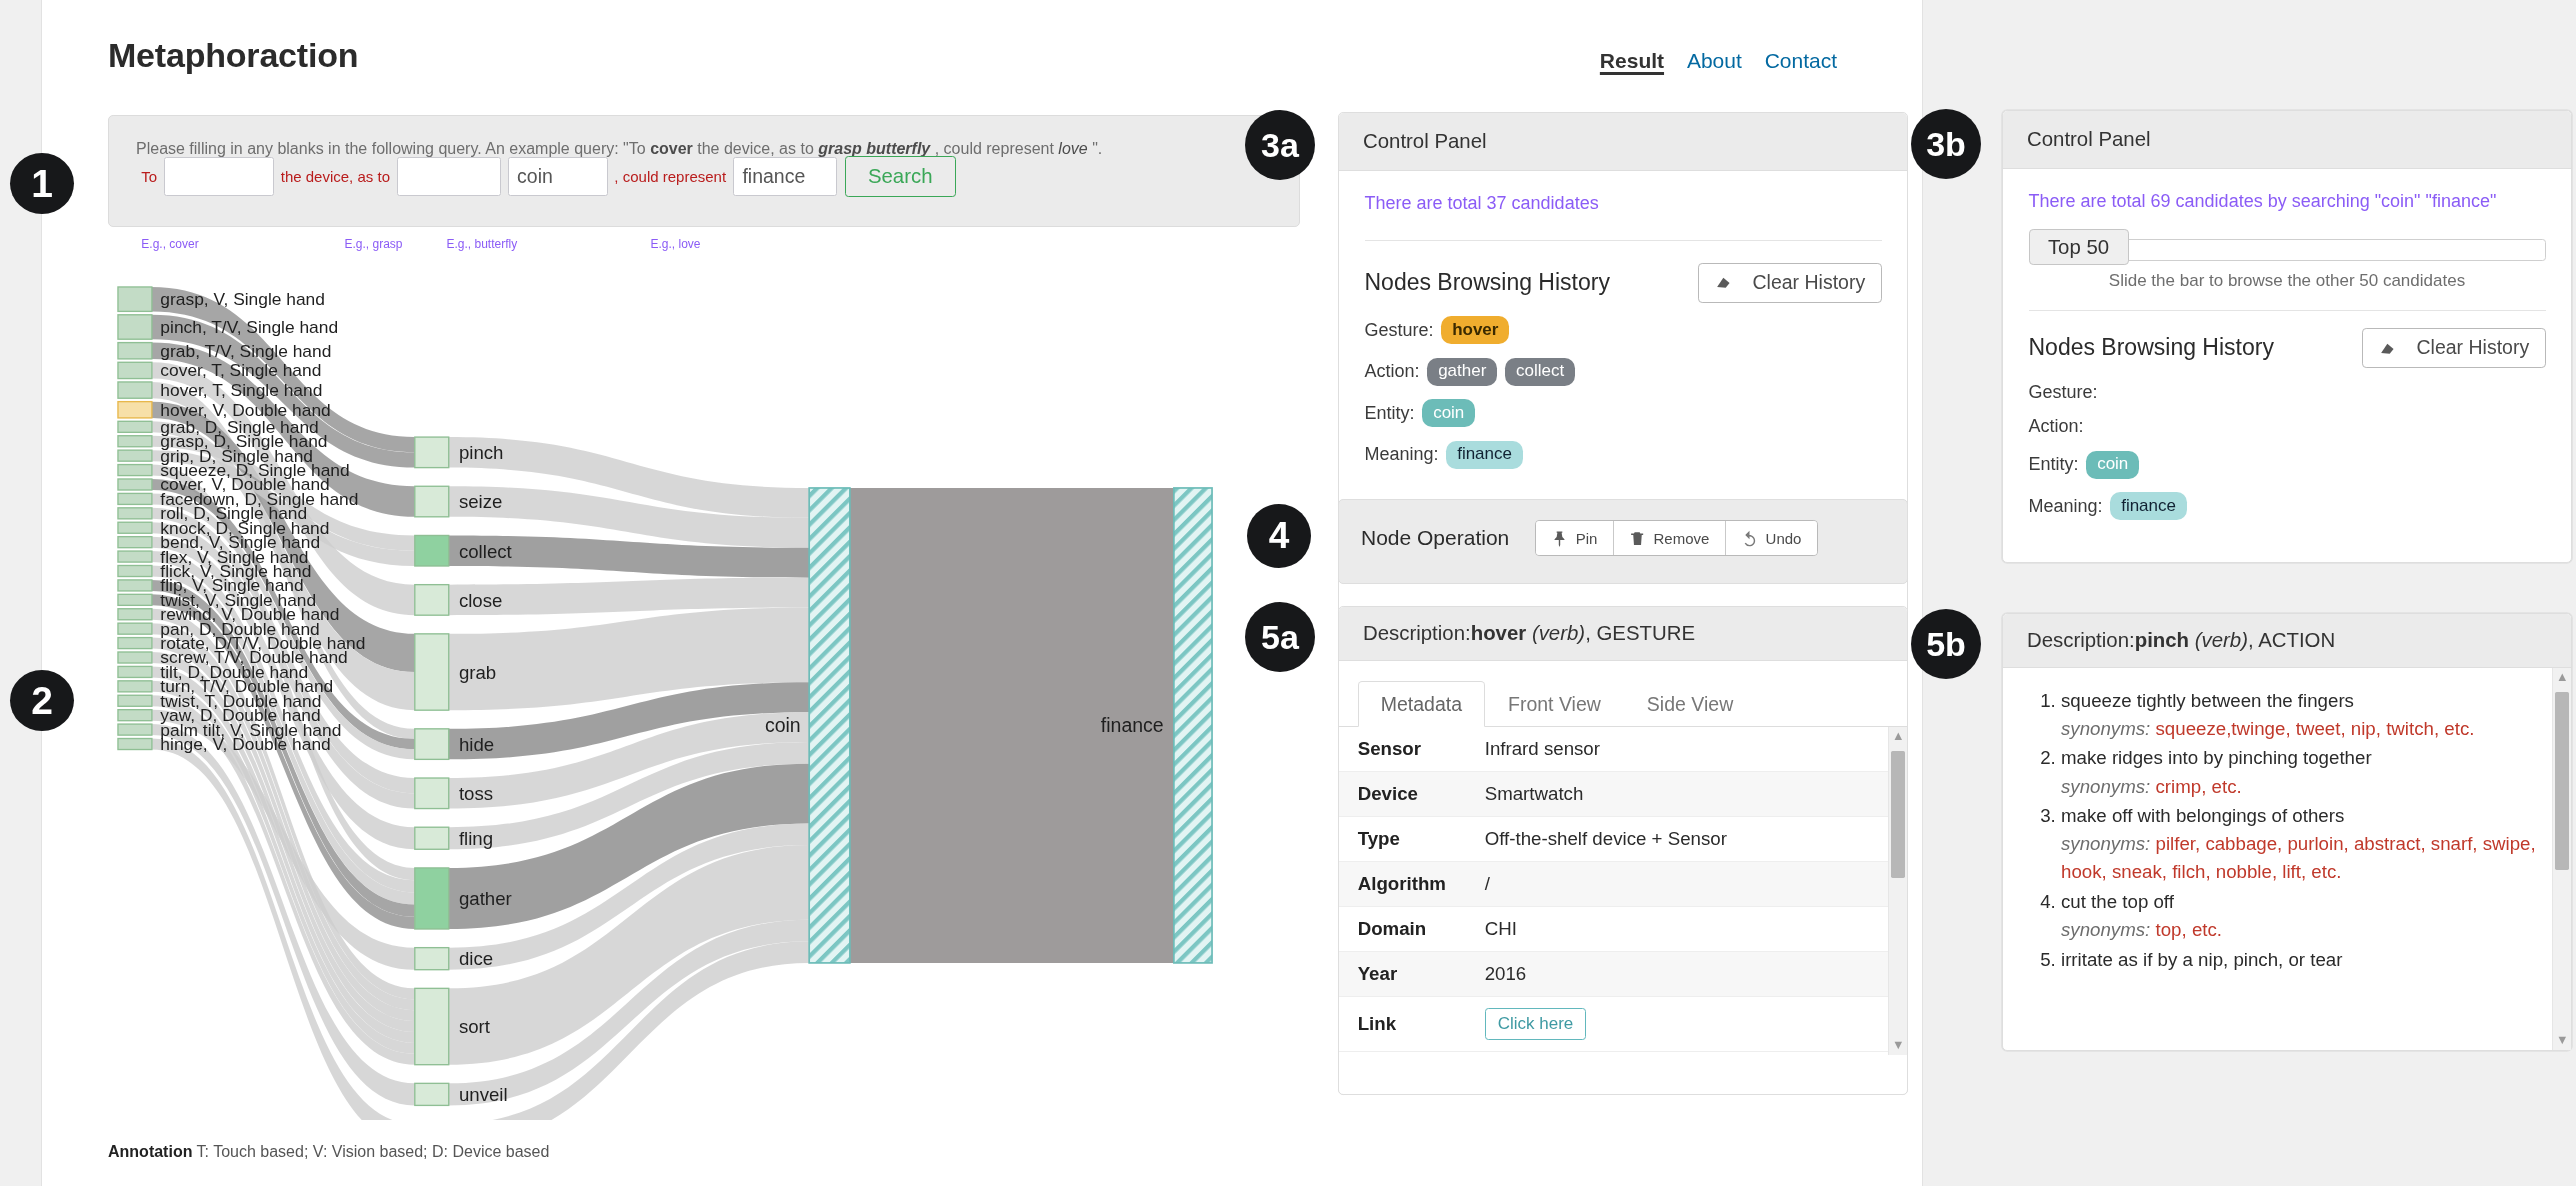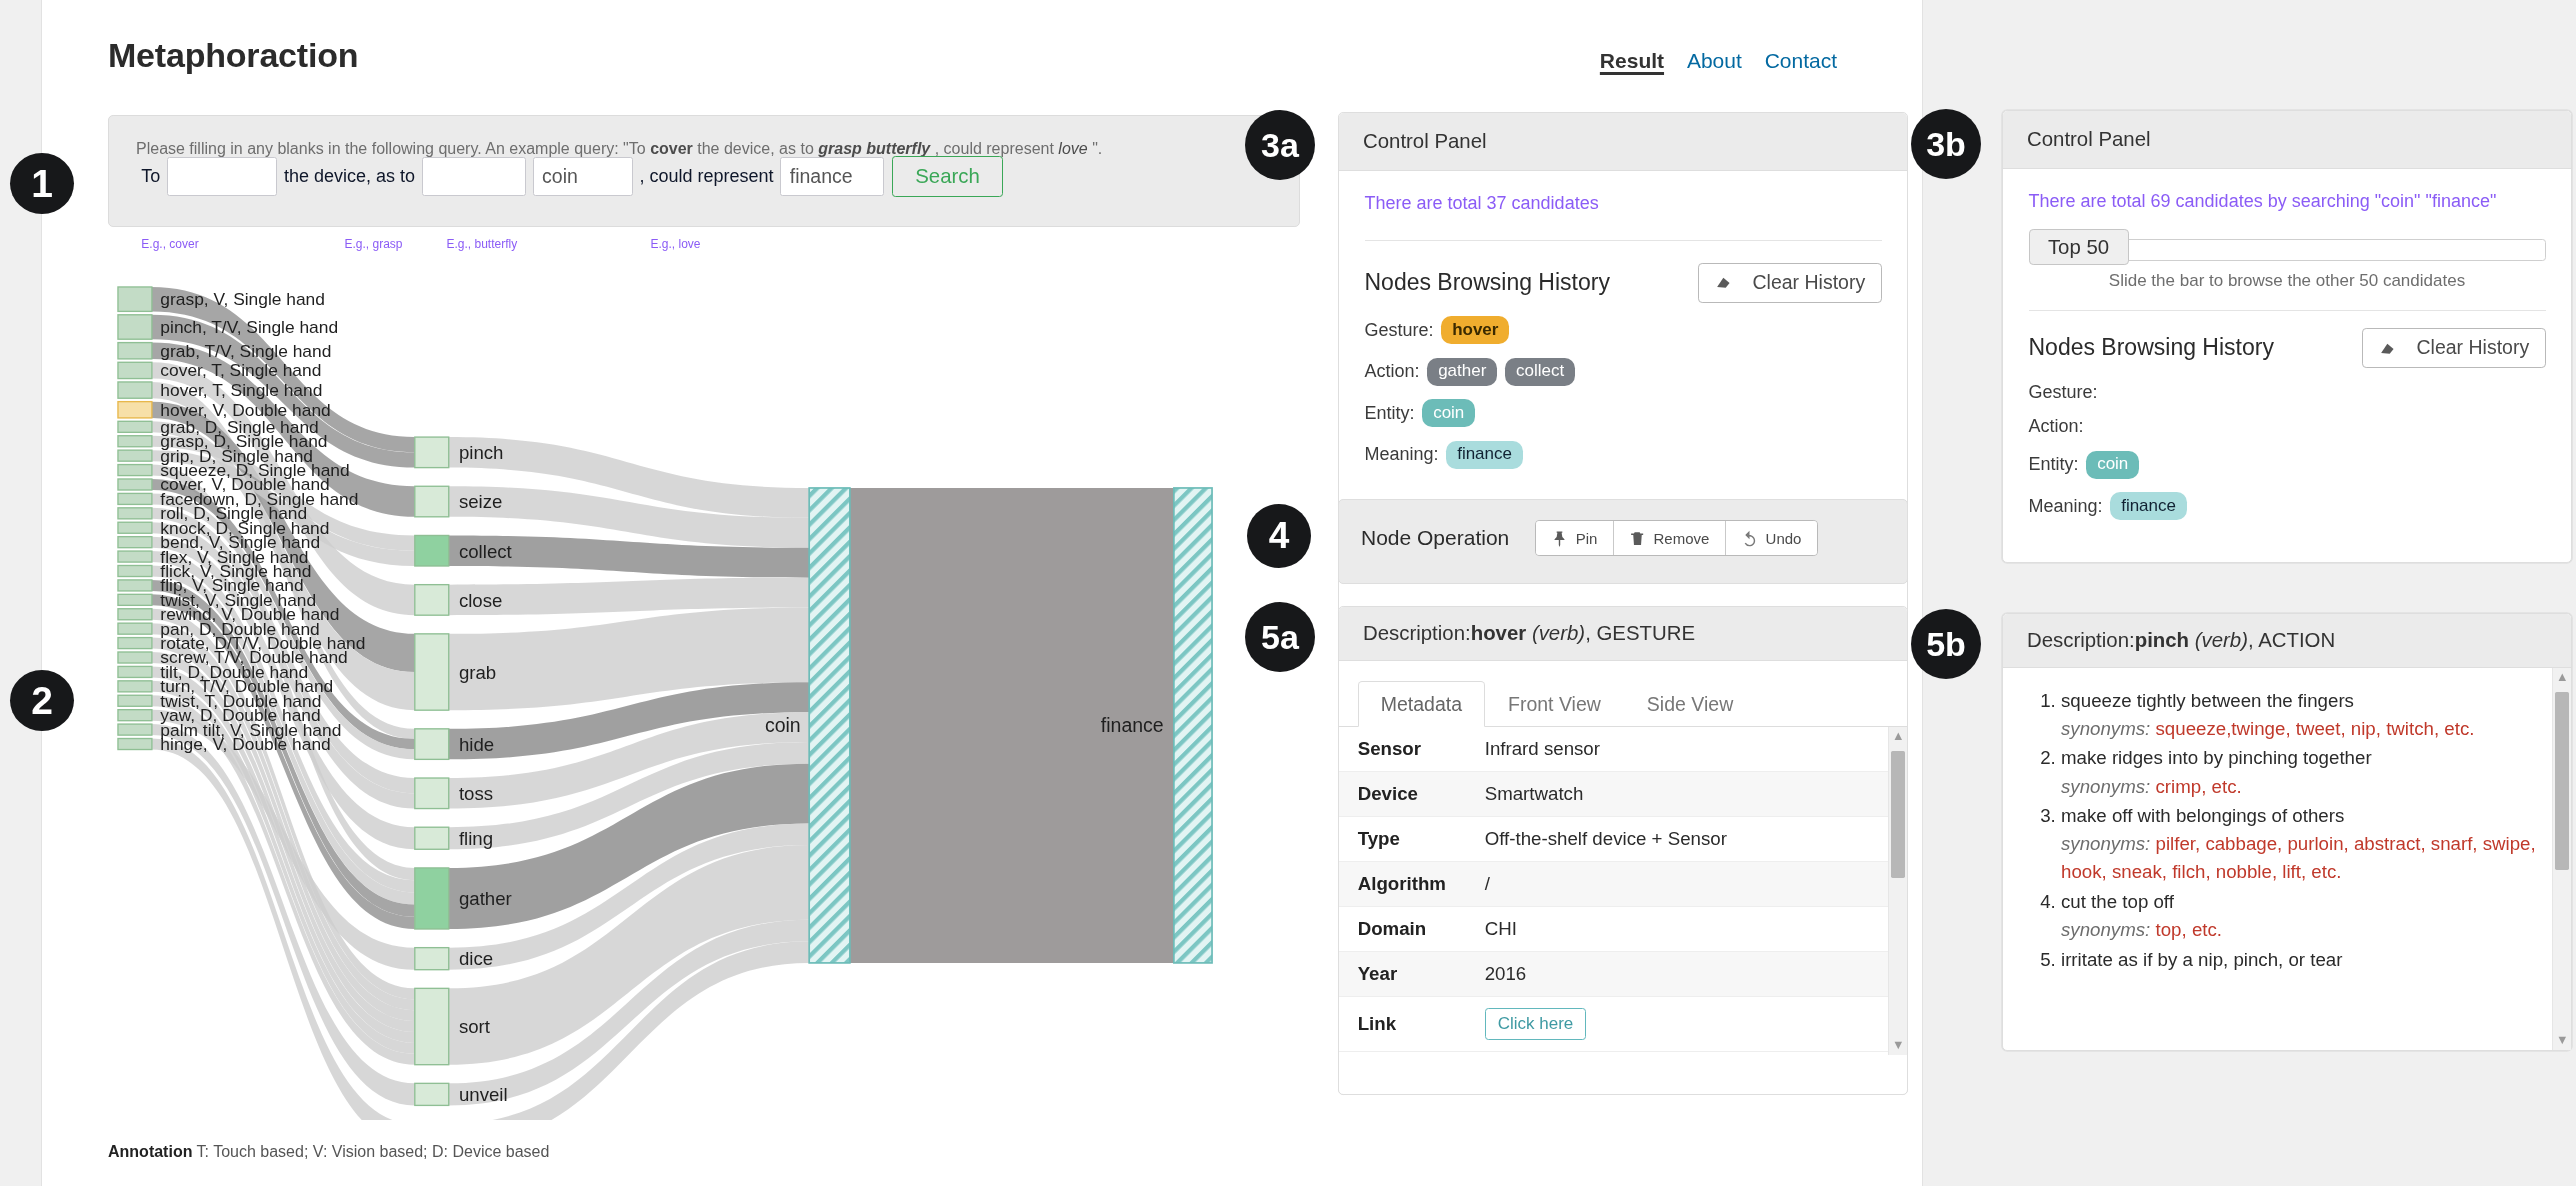--- a/index.html
+++ b/index.html
@@ -34,21 +34,21 @@
   #query-panel {
     position:absolute; left:66px; top:115px; width:1192px; height:112px;
     background:#ebebeb; border:0.8px solid #dcdcdc; border-radius:5.1px;
   }
   #query-hint {
     position:absolute; left:27px; top:12px; font-size:16px; color:#6e6e6e; white-space:nowrap;margin-top:12px;
   }
   #query-hint b { color:#4c4c4c; }
   #query-hint i { color:#4c4c4c; }
   .q-row { position:absolute; left:25.5px; top:41px; display:flex; align-items:center; height:39px; }
-  .q-text { font-size:18px; color:#0f172a; margin:0 6.8px; white-space:nowrap;text-align:right; }
+  .q-text { font-size:15px; color:#b91c1c; margin:0 6.8px; white-space:nowrap;text-align:right; }
   .q-input {
     height:39px; border:0.8px solid #c9c9cf; border-radius:2.5px; background:#fff;
     font-size:19.5px; color:#555; padding:0 8.5px; font-family:"Liberation Sans",sans-serif;
     outline:none;
   }
   .q-input.w1 { width:110px; }
   .q-input.w2 { width:104px; }
   .q-input.w3 { width:100px; }
   .q-input.w4 { width:104px; }
   #search-button {

